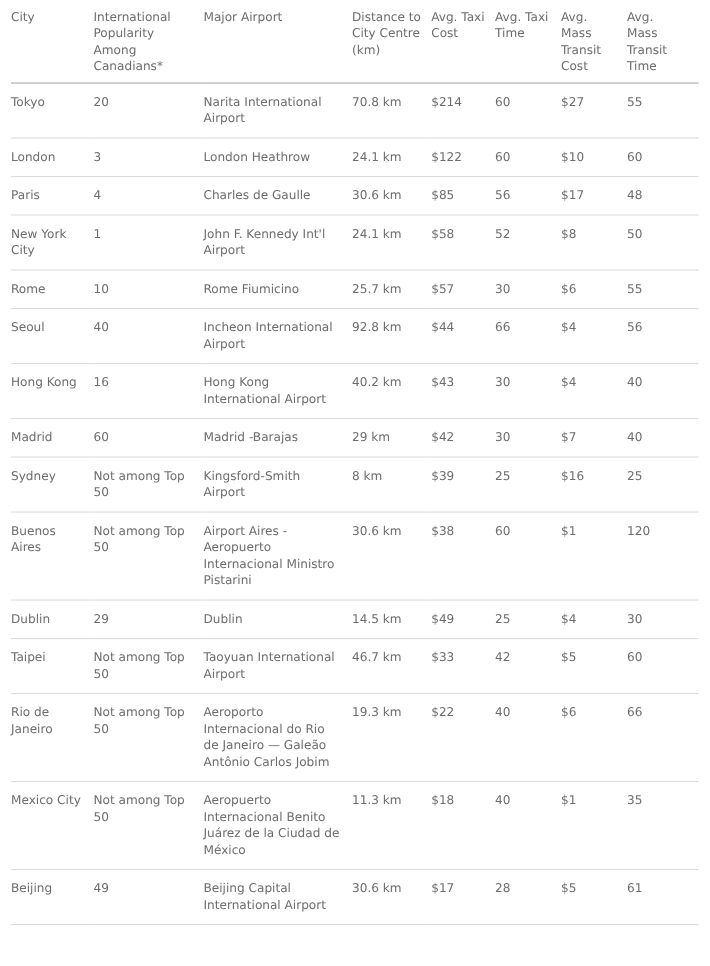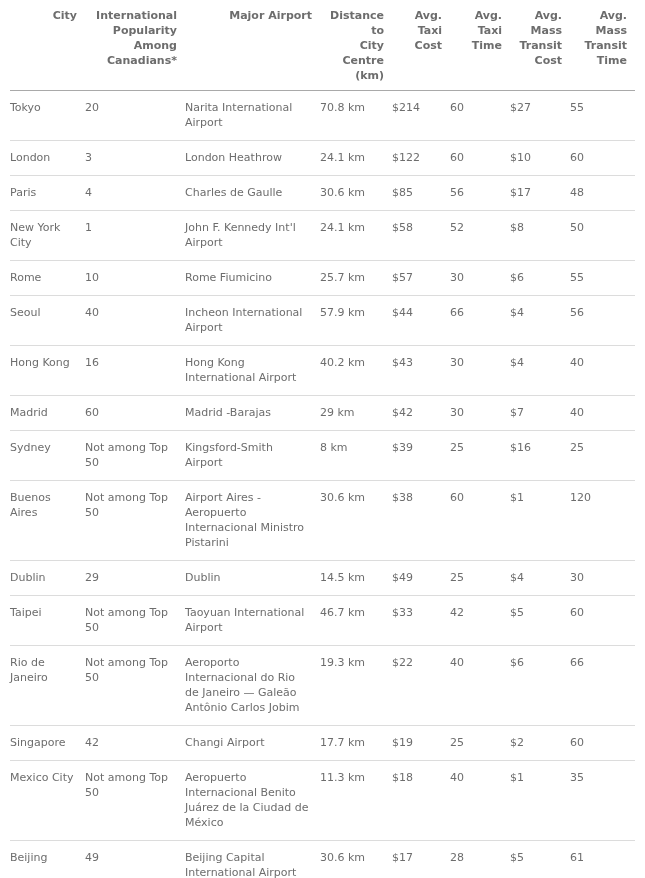--- a/index.html
+++ b/index.html
@@ -15,22 +15,22 @@
     font-size: 11px;
     color: #6d6d6d;
   }
   table.data-table {
     border-collapse: collapse;
     table-layout: fixed;
     width: 625px;
     margin: 3px 10px 0 10px;
   }
   table.data-table th {
-    font-weight: bold;
-    text-align: right;
+    font-weight: normal;
+    text-align: left;
     vertical-align: top;
     white-space: pre-line;
     padding: 5px 8px 7px 0;
     line-height: 15px;
     border-bottom: 1px solid #a9a9a9;
     color: #6d6d6d;
   }
   table.data-table td {
     text-align: left;
     vertical-align: top;
@@ -135,21 +135,21 @@
         <td>25.7 km</td>
         <td>$57</td>
         <td>30</td>
         <td>$6</td>
         <td>55</td>
       </tr>
       <tr>
         <td>Seoul</td>
         <td>40</td>
         <td>Incheon International Airport</td>
-        <td>57.9 km</td>
+        <td>92.8 km</td>
         <td>$44</td>
         <td>66</td>
         <td>$4</td>
         <td>56</td>
       </tr>
       <tr>
         <td>Hong Kong</td>
         <td>16</td>
         <td>Hong Kong International Airport</td>
         <td>40.2 km</td>
@@ -210,30 +210,20 @@
       </tr>
       <tr>
         <td>Rio de Janeiro</td>
         <td>Not among Top 50</td>
         <td>Aeroporto Internacional do Rio de Janeiro — Galeão Antônio Carlos Jobim</td>
         <td>19.3 km</td>
         <td>$22</td>
         <td>40</td>
         <td>$6</td>
         <td>66</td>
-      </tr>
-      <tr>
-        <td>Singapore</td>
-        <td>42</td>
-        <td>Changi Airport</td>
-        <td>17.7 km</td>
-        <td>$19</td>
-        <td>25</td>
-        <td>$2</td>
-        <td>60</td>
       </tr>
       <tr>
         <td>Mexico City</td>
         <td>Not among Top 50</td>
         <td>Aeropuerto Internacional Benito Juárez de la Ciudad de México</td>
         <td>11.3 km</td>
         <td>$18</td>
         <td>40</td>
         <td>$1</td>
         <td>35</td>

